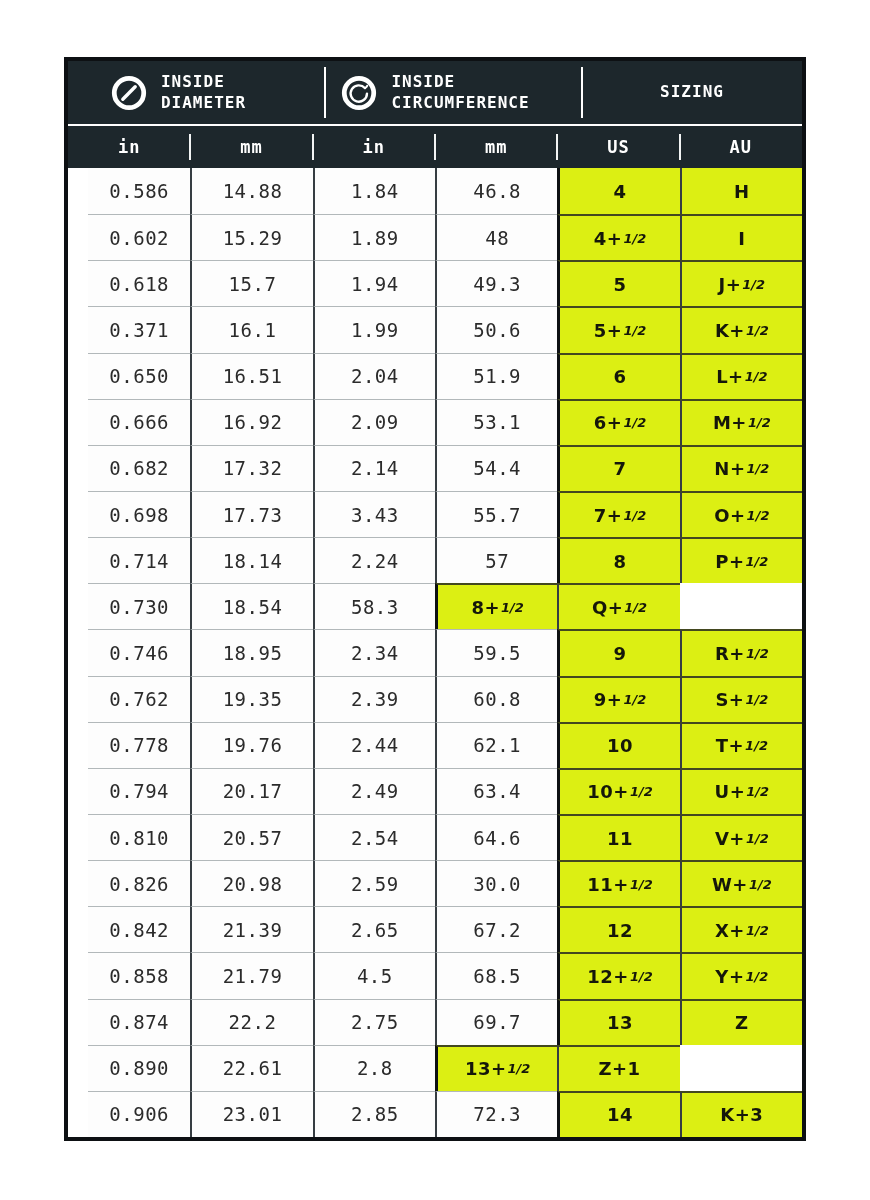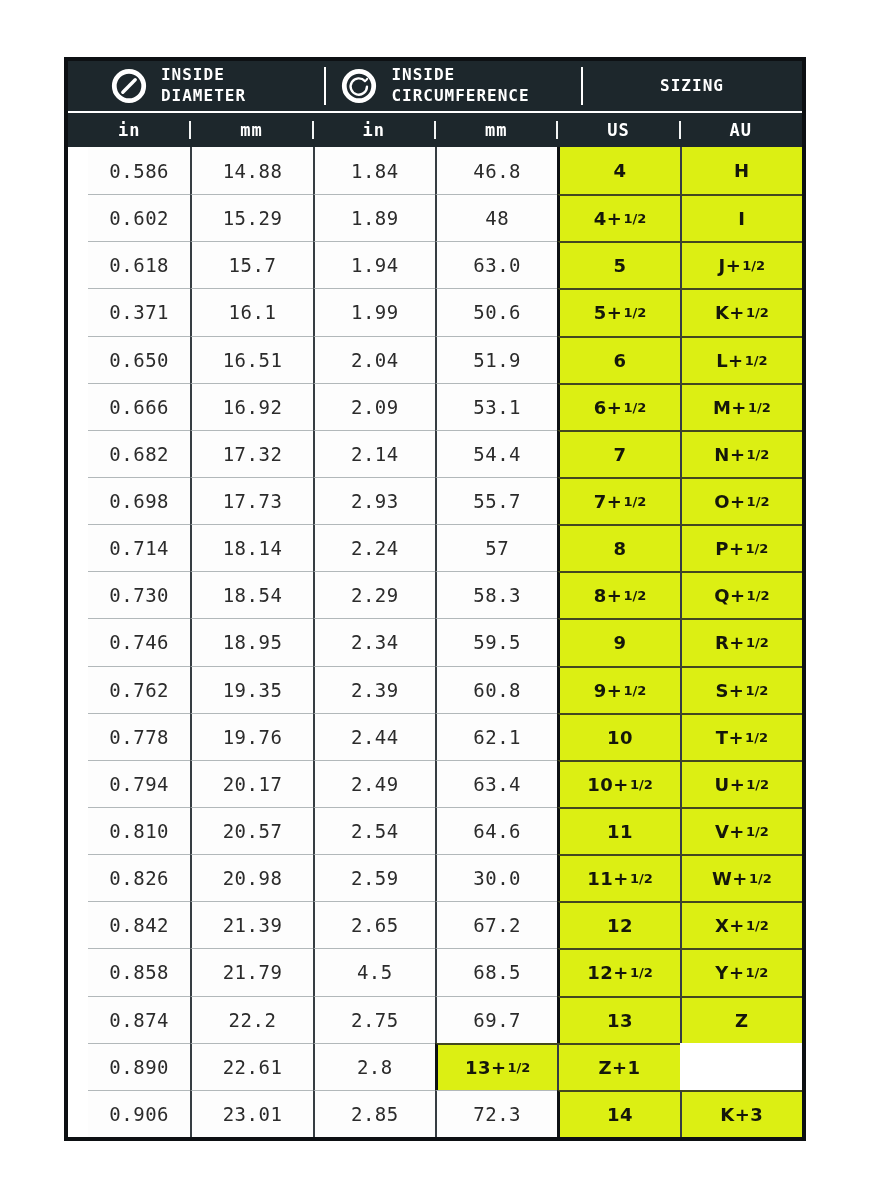--- a/index.html
+++ b/index.html
@@ -7,32 +7,32 @@
     width:870px;height:1200px;background:#ffffff;overflow:hidden;position:relative;
     font-family:"DejaVu Sans Mono",monospace;
   }
   .table{
     position:absolute;left:64px;top:57px;width:742px;height:1084px;
     border:4px solid var(--border,#0d1013);box-sizing:border-box;
     display:flex;flex-direction:column;background:#fff;
   }
   
   .head{background:var(--header_bg,#1d272c);color:#fff;}
-  .head-sections{display:grid;grid-template-columns:repeat(3,1fr);height:50px;gap:37px;}
+  .head-sections{display:grid;grid-template-columns:repeat(3,1fr);height:63px;gap:37px;}
   .sec{position:relative;display:flex;align-items:center;justify-content:center;gap:13px;}
   .sec:not(:first-child)::before{
     content:"";position:absolute;left:-1px;top:6px;bottom:6px;width:2px;background:#fff;
   }
   .sec-label{
     font-weight:bold;font-size:16px;line-height:1.3;letter-spacing:1px;white-space:pre-line;
     text-align:left;
   }
   .sec-icon{width:38px;height:38px;flex:0 0 auto;display:block;}
   .rule{height:2px;background:#ffffff;}
-  .subhead{display:grid;grid-template-columns:repeat(6,1fr);height:34px;background:var(--header_bg,#1d272c);}
+  .subhead{display:grid;grid-template-columns:repeat(6,1fr);height:42px;background:var(--header_bg,#1d272c);}
   .sub{
     position:relative;display:flex;align-items:center;justify-content:center;
     color:#fff;font-weight:bold;font-size:17px;letter-spacing:1px;
   }
   .sub:not(:first-child)::before{
     content:"";position:absolute;left:-1px;top:8px;bottom:8px;width:2px;background:#f2f4f4;
   }
   
   .tbody{flex:1;display:flex;flex-direction:column;}
   .row{flex:1;display:grid;grid-template-columns:repeat(6,1fr);}
@@ -42,21 +42,21 @@
   }
   .cell.first{border-left:none;margin-left:20px;}
   .cell.col-us{border-left:3px solid #0e1113;}
   .cell.num{background:#fdfdfd;color:#2b2b2b;font-size:19px;letter-spacing:0.5px;}
   .cell.size{
     background:var(--accent,#dcef13);color:#15170a;
     font-family:"DejaVu Sans",sans-serif;font-weight:bold;font-size:18px;letter-spacing:0.5px;
   }
   .row:not(:first-child) .cell.num{border-top:1.5px solid #b2b8ba;}
   .row:not(:first-child) .cell.size{border-top:2px solid #43481f;}
-  .frac{font-size:13px;font-weight:bold;letter-spacing:0;margin-left:1px;}
+  .frac{font-size:13px;font-weight:bold;letter-spacing:0;margin-left:1px;font-style:italic;}
 </style>
 </head>
 <body>
 
 <div class="table">
 
   <div class="head">
     <div class="head-sections">
 
       <div class="sec">
@@ -111,21 +111,21 @@
         <div class="cell size col-us">
           <span>4+</span>
           <span class="frac">1/2</span>
         </div>
         <div class="cell size">I</div>
       </div>
       <div class="row">
         <div class="cell num first">0.618</div>
         <div class="cell num">15.7</div>
         <div class="cell num">1.94</div>
-        <div class="cell num">63.0</div>
+        <div class="cell num">49.3</div>
         <div class="cell size col-us">5</div>
         <div class="cell size">
           <span>J+</span>
           <span class="frac">1/2</span>
         </div>
       </div>
       <div class="row">
         <div class="cell num first">0.371</div>
         <div class="cell num">16.1</div>
         <div class="cell num">1.99</div>
@@ -171,21 +171,21 @@
         <div class="cell num">54.4</div>
         <div class="cell size col-us">7</div>
         <div class="cell size">
           <span>N+</span>
           <span class="frac">1/2</span>
         </div>
       </div>
       <div class="row">
         <div class="cell num first">0.698</div>
         <div class="cell num">17.73</div>
-        <div class="cell num">2.93</div>
+        <div class="cell num">3.43</div>
         <div class="cell num">55.7</div>
         <div class="cell size col-us">
           <span>7+</span>
           <span class="frac">1/2</span>
         </div>
         <div class="cell size">
           <span>O+</span>
           <span class="frac">1/2</span>
         </div>
       </div>
@@ -196,21 +196,20 @@
         <div class="cell num">57</div>
         <div class="cell size col-us">8</div>
         <div class="cell size">
           <span>P+</span>
           <span class="frac">1/2</span>
         </div>
       </div>
       <div class="row">
         <div class="cell num first">0.730</div>
         <div class="cell num">18.54</div>
-        <div class="cell num">2.29</div>
         <div class="cell num">58.3</div>
         <div class="cell size col-us">
           <span>8+</span>
           <span class="frac">1/2</span>
         </div>
         <div class="cell size">
           <span>Q+</span>
           <span class="frac">1/2</span>
         </div>
       </div>

